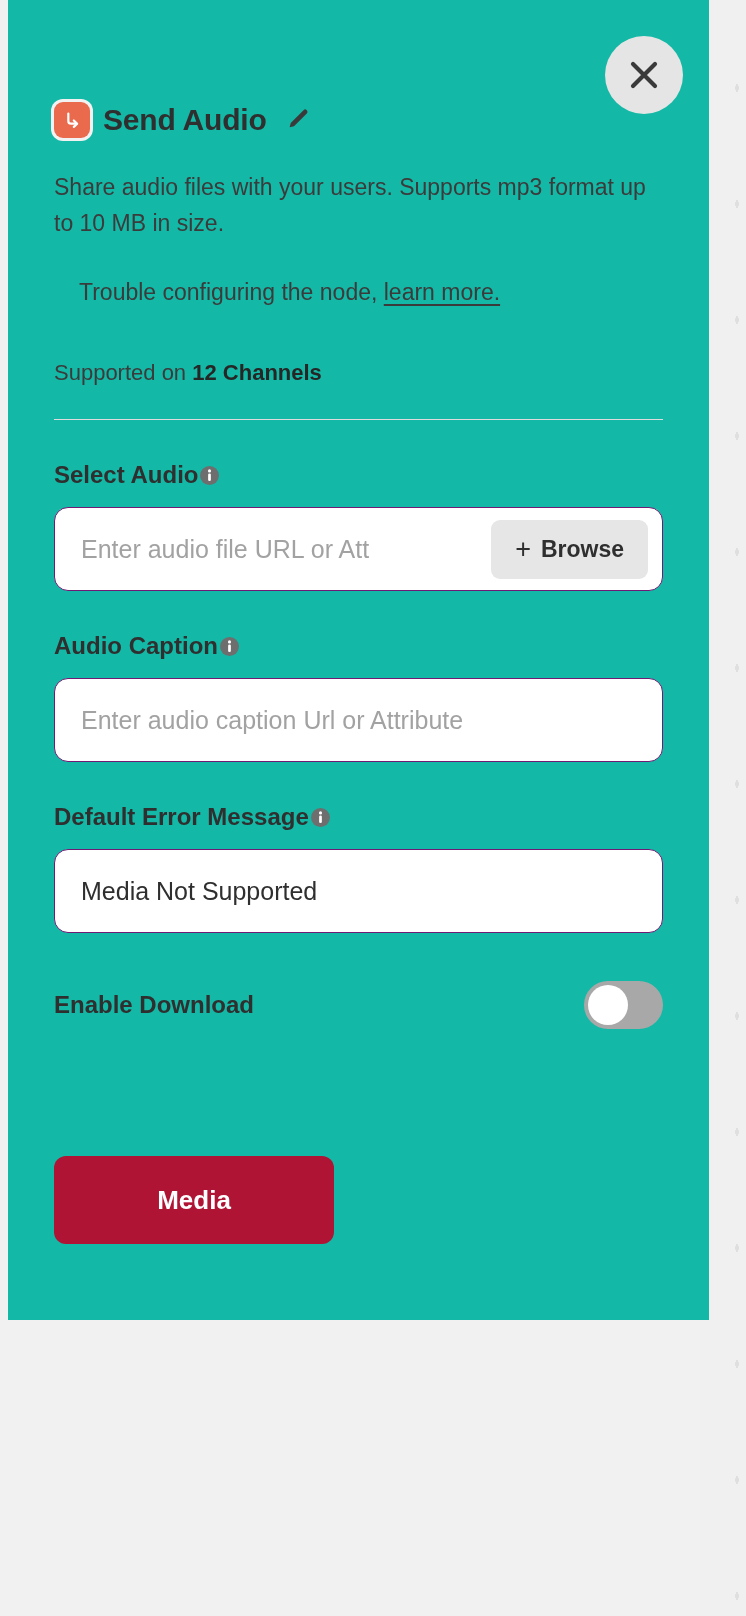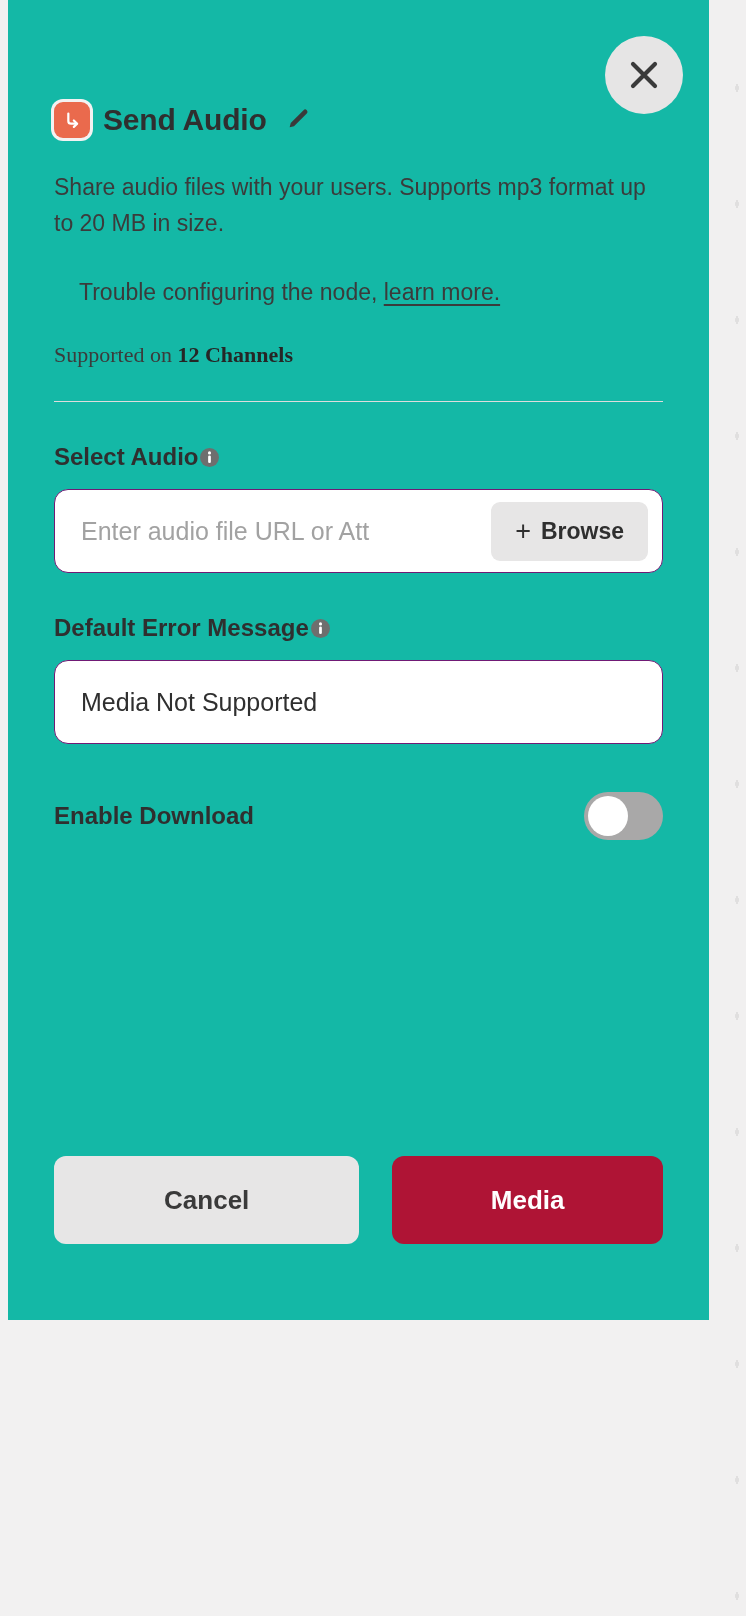--- a/index.html
+++ b/index.html
@@ -111,24 +111,23 @@
     color: #3b3b3b;
     margin-left: 25px;
   }
   .trouble a {
     color: #3b3b3b;
     text-decoration: underline;
     text-underline-offset: 4px;
     cursor: pointer;
   }
   .supported {
-    margin-top: 36px;
+    margin-top: 54px;
     font-size: 22px;
     color: #3b3b3b;
-    font-family: Liberation Serif, serif;
   }
   .supported b { font-weight: bold; color: #262626; }
 
   .divider {
     margin-top: 33px;
     height: 1px;
     background: #dedddd;
     width: 100%;
   }
 
@@ -273,21 +272,21 @@
         </svg>
       </span>
       <span class="node-title">Send Audio</span>
       <span class="edit-icon">
         <svg width="26" height="26" viewBox="0 0 24 24" aria-hidden="true">
           <path d="M17.1 2.9 a2.1 2.1 0 0 1 3 3 L8.3 17.7 l-4 1 1-4 Z" fill="#3a3a3a"></path>
         </svg>
       </span>
     </div>
 
-    <p class="desc">Share audio files with your users. Supports mp3 format up to 20 MB in size.</p>
+    <p class="desc">Share audio files with your users. Supports mp3 format up to 10 MB in size.</p>
 
     <p class="trouble"><span>Trouble configuring the node, </span><a>learn more.</a></p>
 
     <p class="supported"><span>Supported on </span><b>12 Channels</b></p>
 
     <div class="divider"></div>
 
     <div class="field">
       <div class="field-label-row">
         <span class="field-label">Select Audio</span>
@@ -301,20 +300,35 @@
       </div>
       <div class="input-box">
         <span class="input-text">Enter audio file URL or Att</span>
         <button class="browse-btn">
           <span class="browse-plus">+</span>
           <span>Browse</span>
         </button>
       </div>
     </div>
 
+    <div class="field">
+      <div class="field-label-row">
+        <span class="field-label">Audio Caption</span>
+        <span class="info-icon">
+          <svg width="21" height="21" viewBox="0 0 20 20" aria-hidden="true">
+            <circle cx="10" cy="10" r="9" fill="#6e6e6e"></circle>
+            <circle cx="10" cy="5.6" r="1.5" fill="#ffffff"></circle>
+            <rect x="8.7" y="8.2" width="2.6" height="7" rx="1.2" fill="#ffffff"></rect>
+          </svg>
+        </span>
+      </div>
+      <div class="input-box">
+        <span class="input-text">Enter audio caption Url or Attribute</span>
+      </div>
+    </div>
 
     <div class="field">
       <div class="field-label-row">
         <span class="field-label">Default Error Message</span>
         <span class="info-icon">
           <svg width="21" height="21" viewBox="0 0 20 20" aria-hidden="true">
             <circle cx="10" cy="10" r="9" fill="#6e6e6e"></circle>
             <circle cx="10" cy="5.6" r="1.5" fill="#ffffff"></circle>
             <rect x="8.7" y="8.2" width="2.6" height="7" rx="1.2" fill="#ffffff"></rect>
           </svg>
@@ -328,17 +342,16 @@
     <div class="toggle-row">
       <span class="toggle-label">Enable Download</span>
       <button class="toggle">
         <span class="knob"></span>
       </button>
     </div>
 
   </div>
 
   <div class="footer">
-    <button class="btn btn-cancel">Cancel</button>
     <button class="btn btn-save">Media</button>
   </div>
 
 </div>
 
 </body></html>

